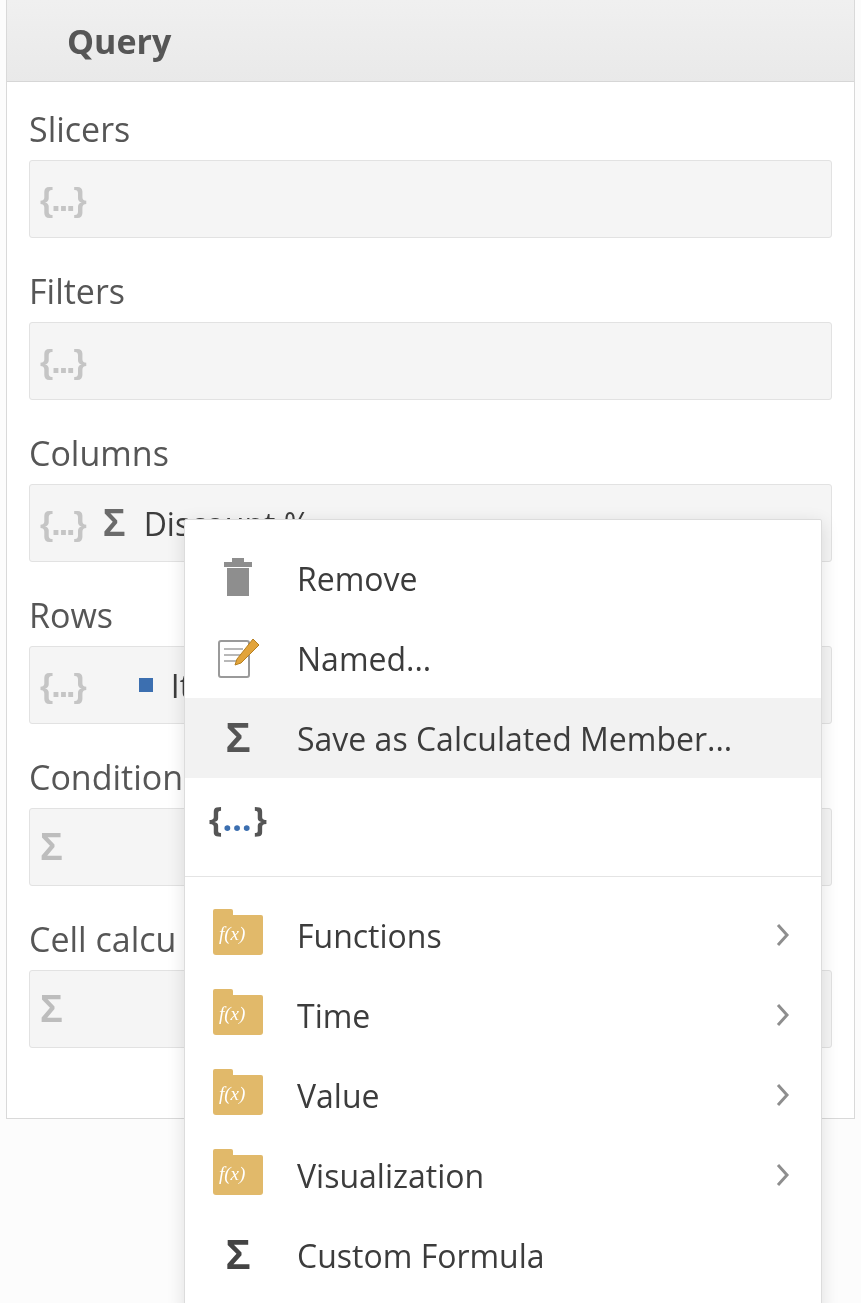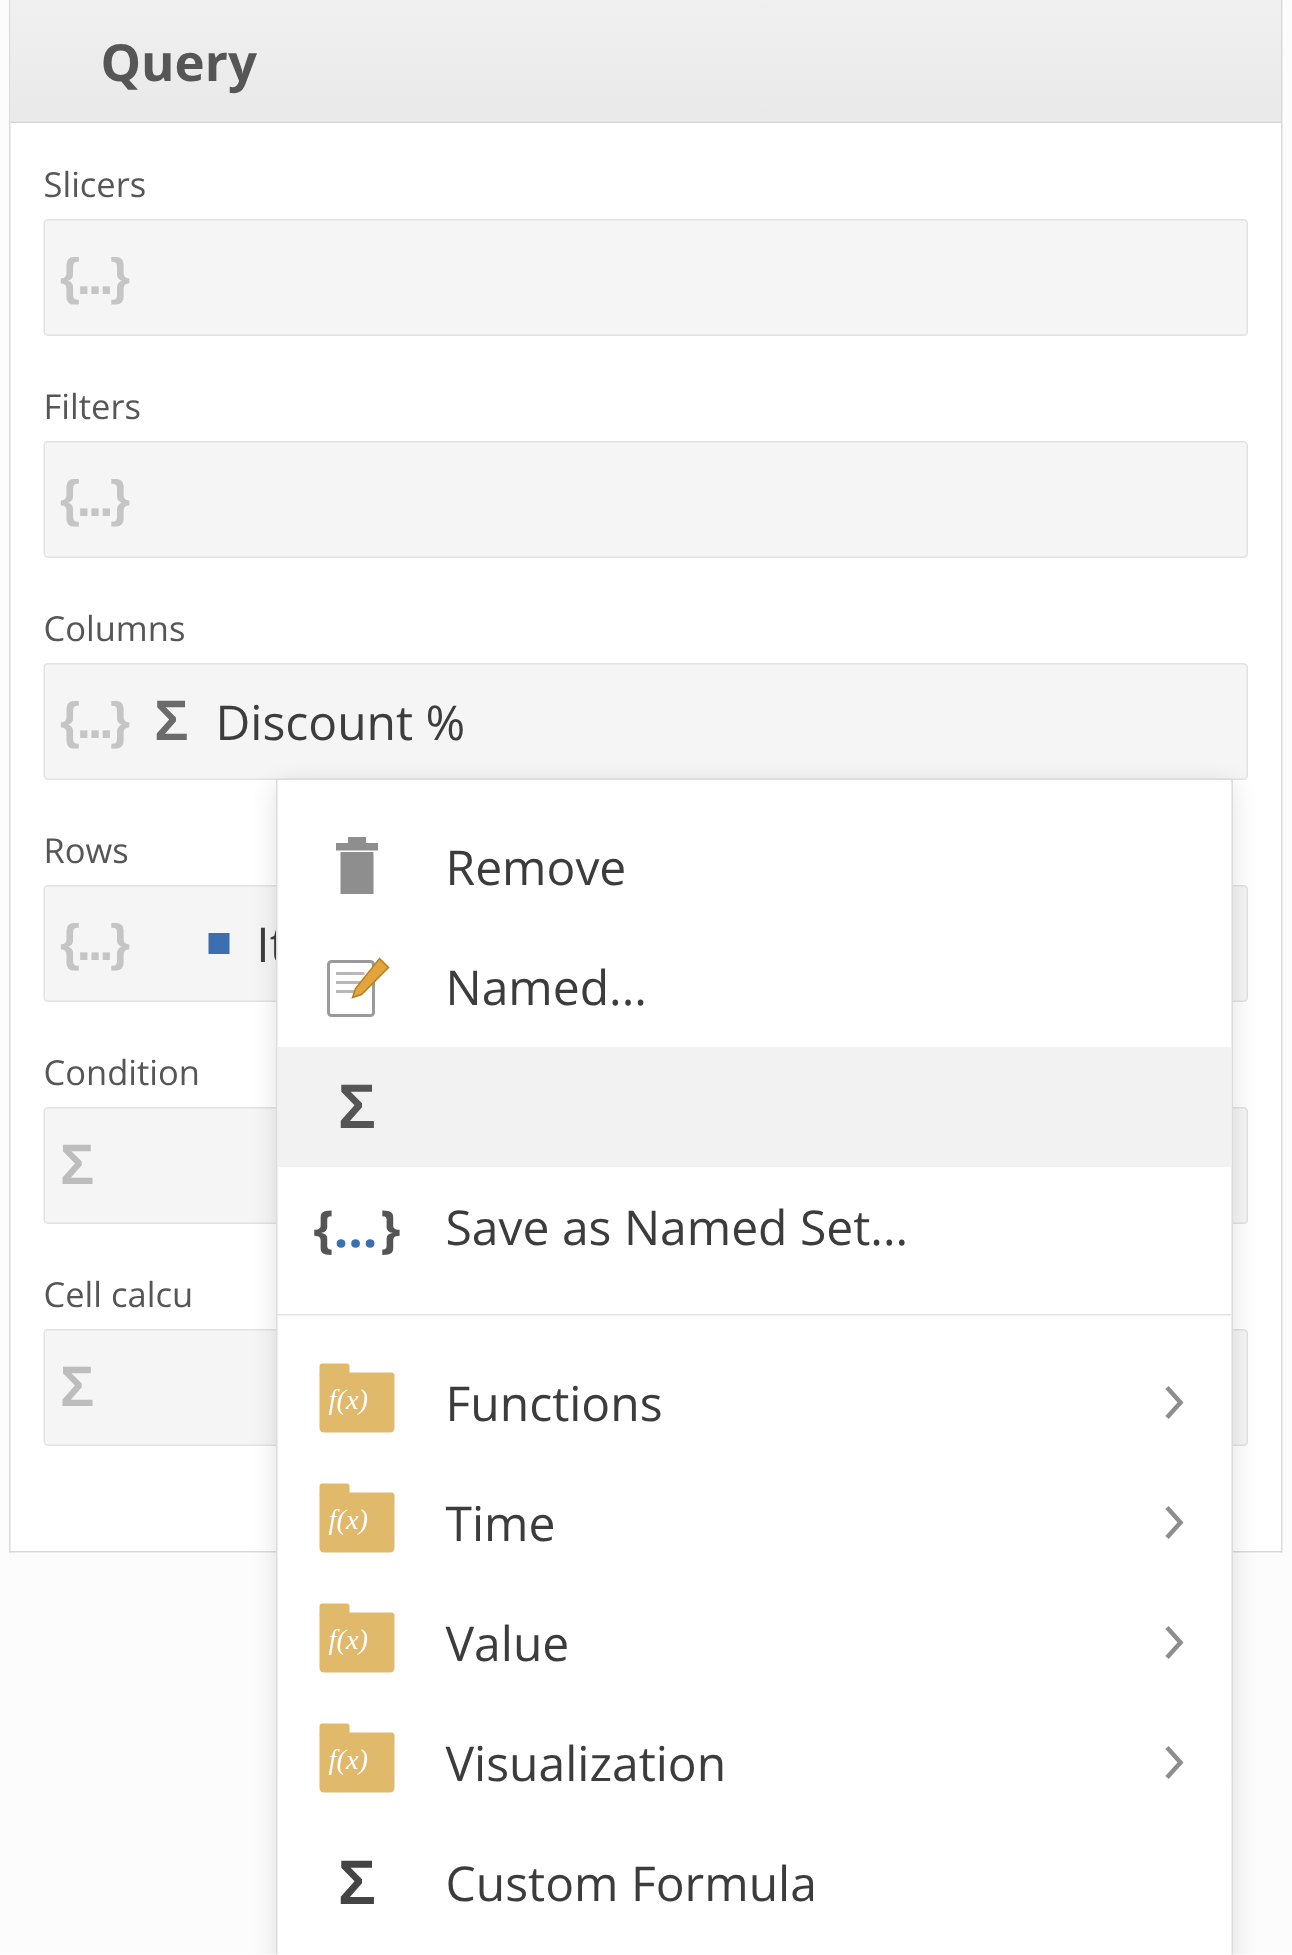--- a/index.html
+++ b/index.html
@@ -28,21 +28,21 @@
     padding-left: 60px;
   }
   .panel-header h1 {
     font-size: 34px;
     font-weight: 700;
     color: #565656;
   }
   .panel-body { padding: 24px 22px 40px 22px; }
   .section { margin-bottom: 30px; }
   .section-label {
-    font-size: 23px;
+    font-size: 34px;
     color: #565656;
     margin-bottom: 8px;
   }
   .dropzone {
     background: #f5f5f5;
     border: 1px solid #e2e2e2;
     border-radius: 3px;
     min-height: 78px;
     display: flex;
     align-items: center;
@@ -221,27 +221,27 @@
         <polygon points="38,4 44,10 26,28 20,30 22,24" fill="#e2a43b" stroke="#b57f20" stroke-width="1"></polygon>
       </svg>
     </span>
     <span>Named...</span>
   </div>
 
   <div class="ctx-item highlight">
     <span class="ctx-icon">
       <span class="sigma" style="font-size:42px;color:#555;">Σ</span>
     </span>
+    <span>Save as Calculated Member...</span>
   </div>
 
   <div class="ctx-item">
     <span class="ctx-icon namedset">
       <span style="font-weight:700;font-size:34px;color:#555;">{<span style="color:#3c6fb0;letter-spacing:2px;">…</span>}</span>
     </span>
-    <span>Save as Named Set...</span>
   </div>
 
   <div class="ctx-sep"></div>
 
   <div class="ctx-item">
     <span class="ctx-icon">
       <span class="folder-icon">
           <span class="fx">f(x)</span>
         </span>
     </span>

